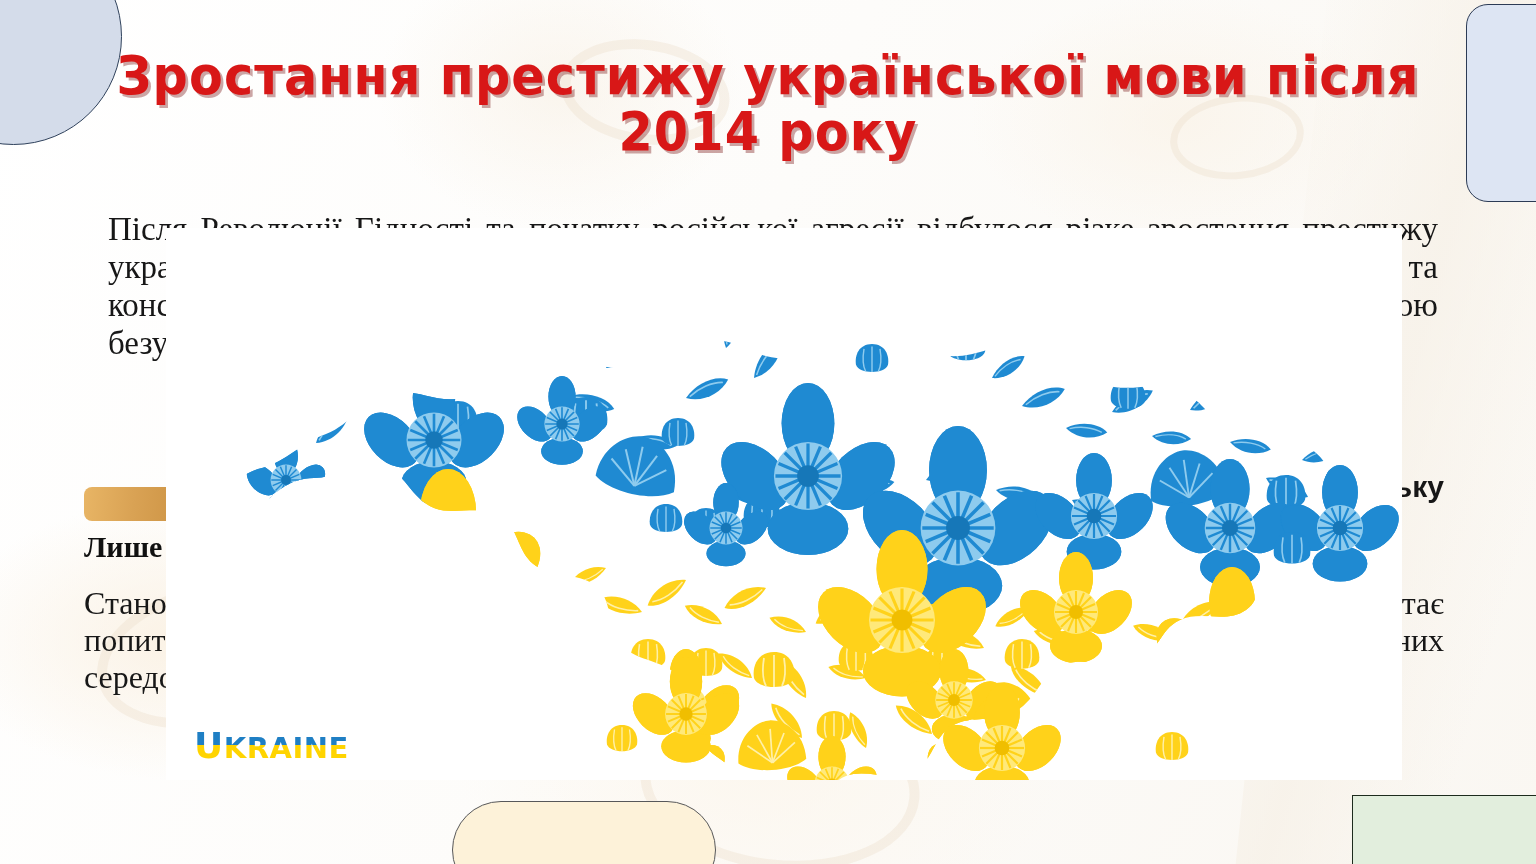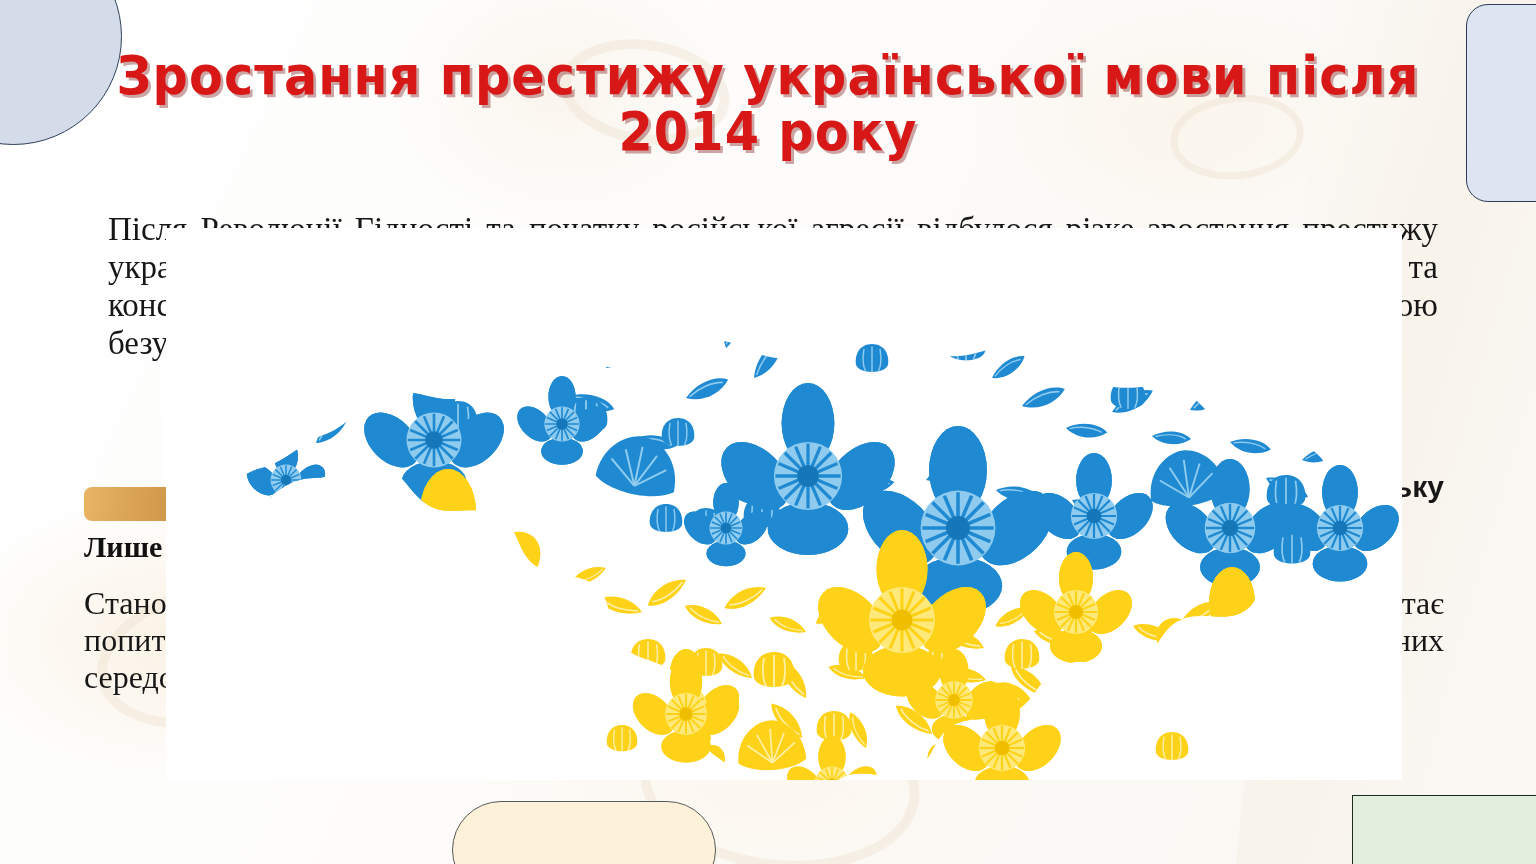--- a/index.html
+++ b/index.html
@@ -472,15 +472,16 @@
       <g opacity="1">
         <use href="#flowerB" transform="translate(1174,300) scale(1.05)"></use>
         <use href="#budB" transform="translate(1126,322) scale(.9)"></use>
         <use href="#flowerY" transform="translate(520,486) scale(.95)"></use>
         <use href="#flowerY" transform="translate(836,520) scale(1.05)"></use>
         <use href="#budY" transform="translate(456,512) scale(.75)"></use>
         <use href="#budY" transform="translate(1006,520) scale(.8)"></use>
       </g>
     </svg>
 
+    <div class="uk-logo"><span class="cap">U</span><span>KRAINE</span></div>
   </div>
 
 </div>
 
 </body></html>

